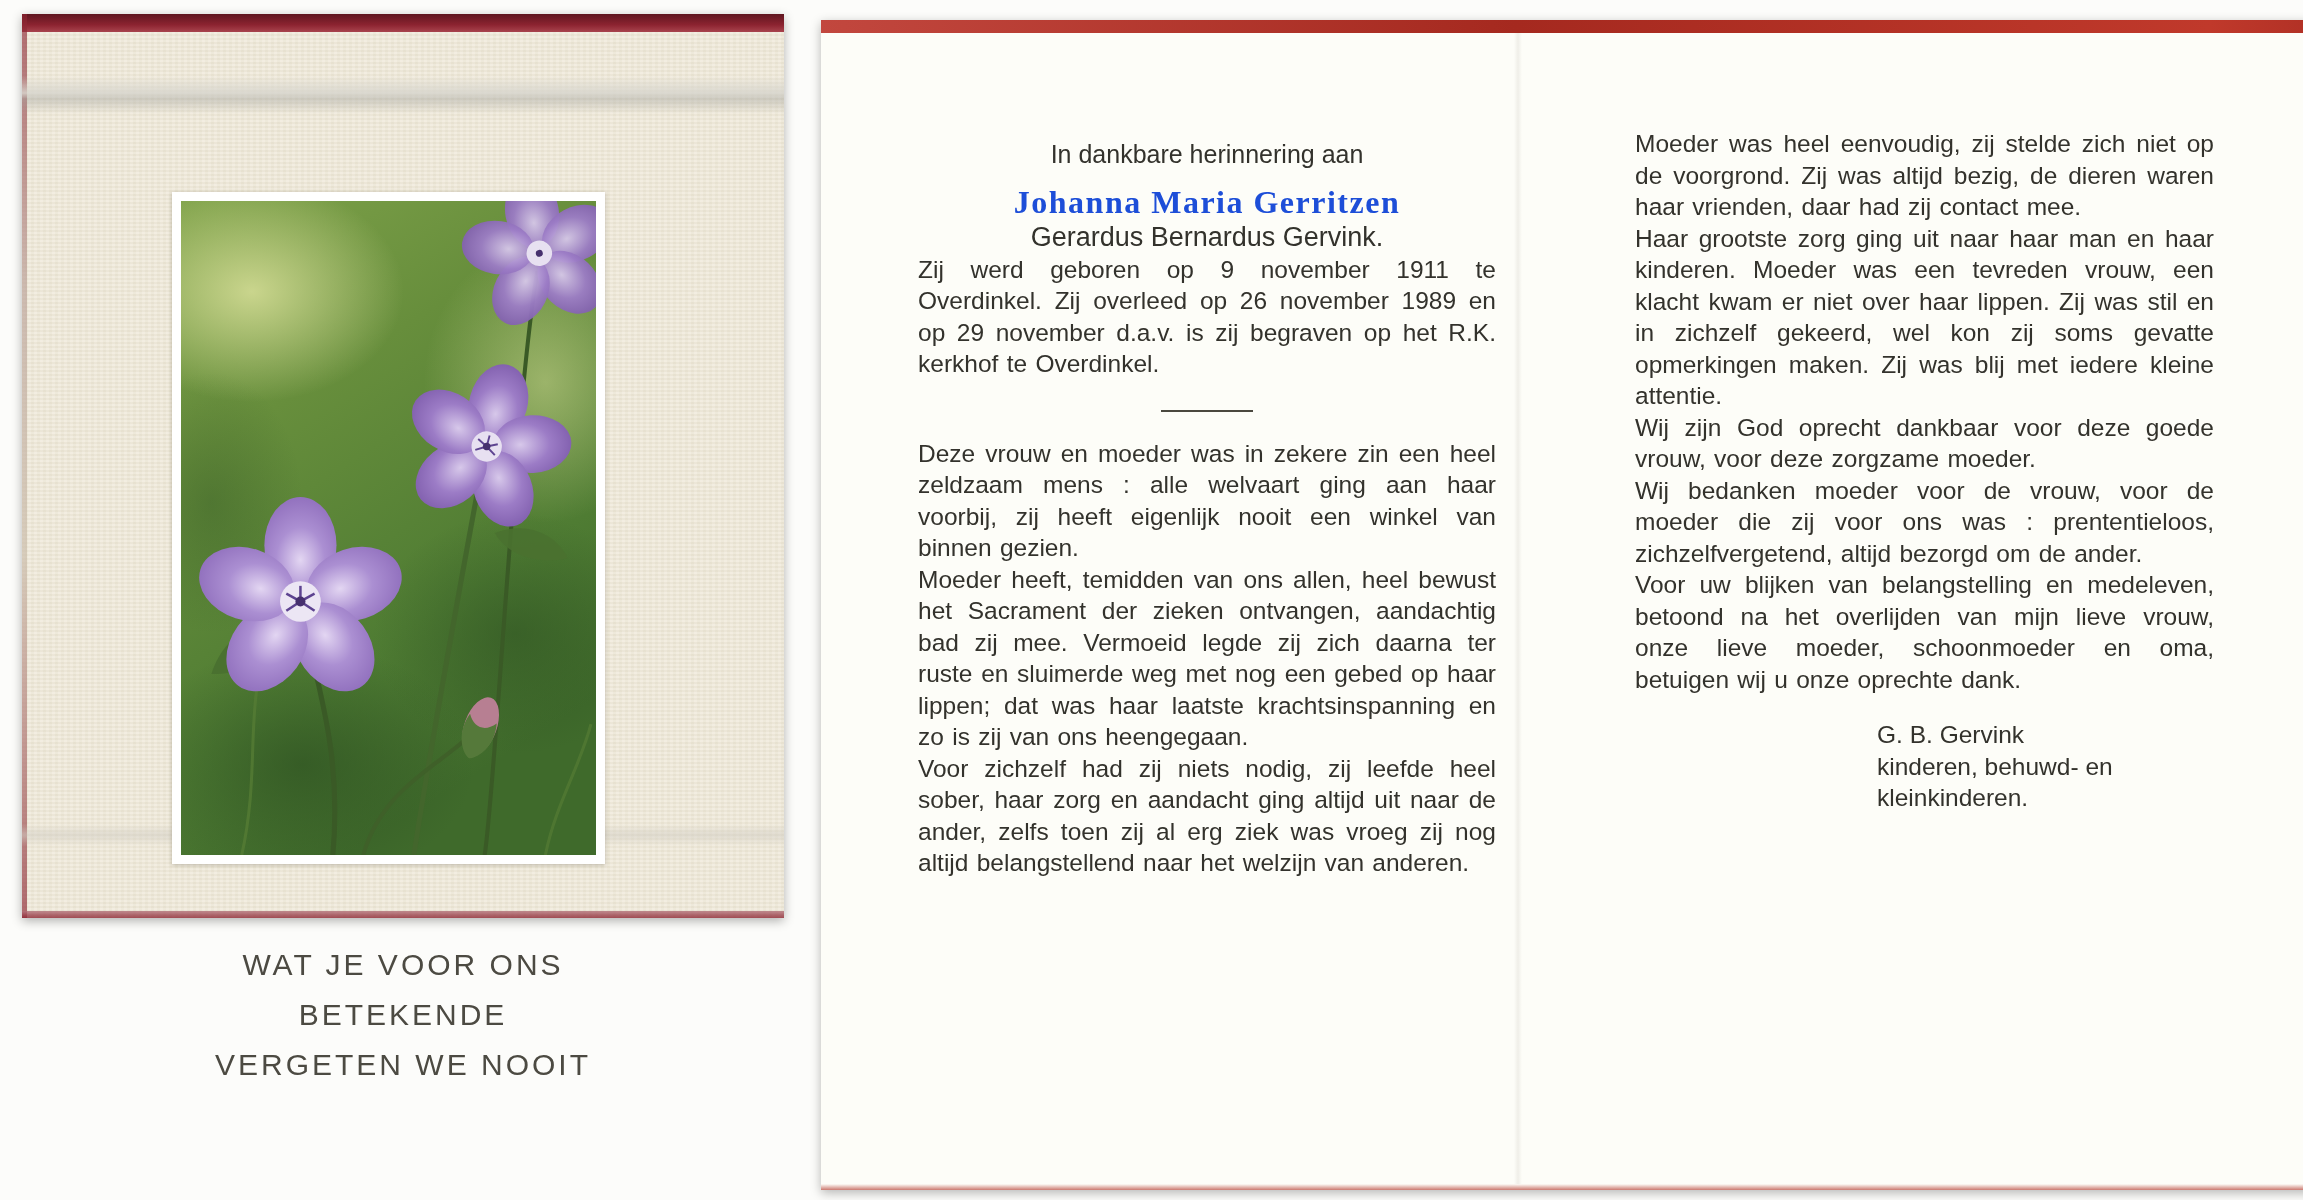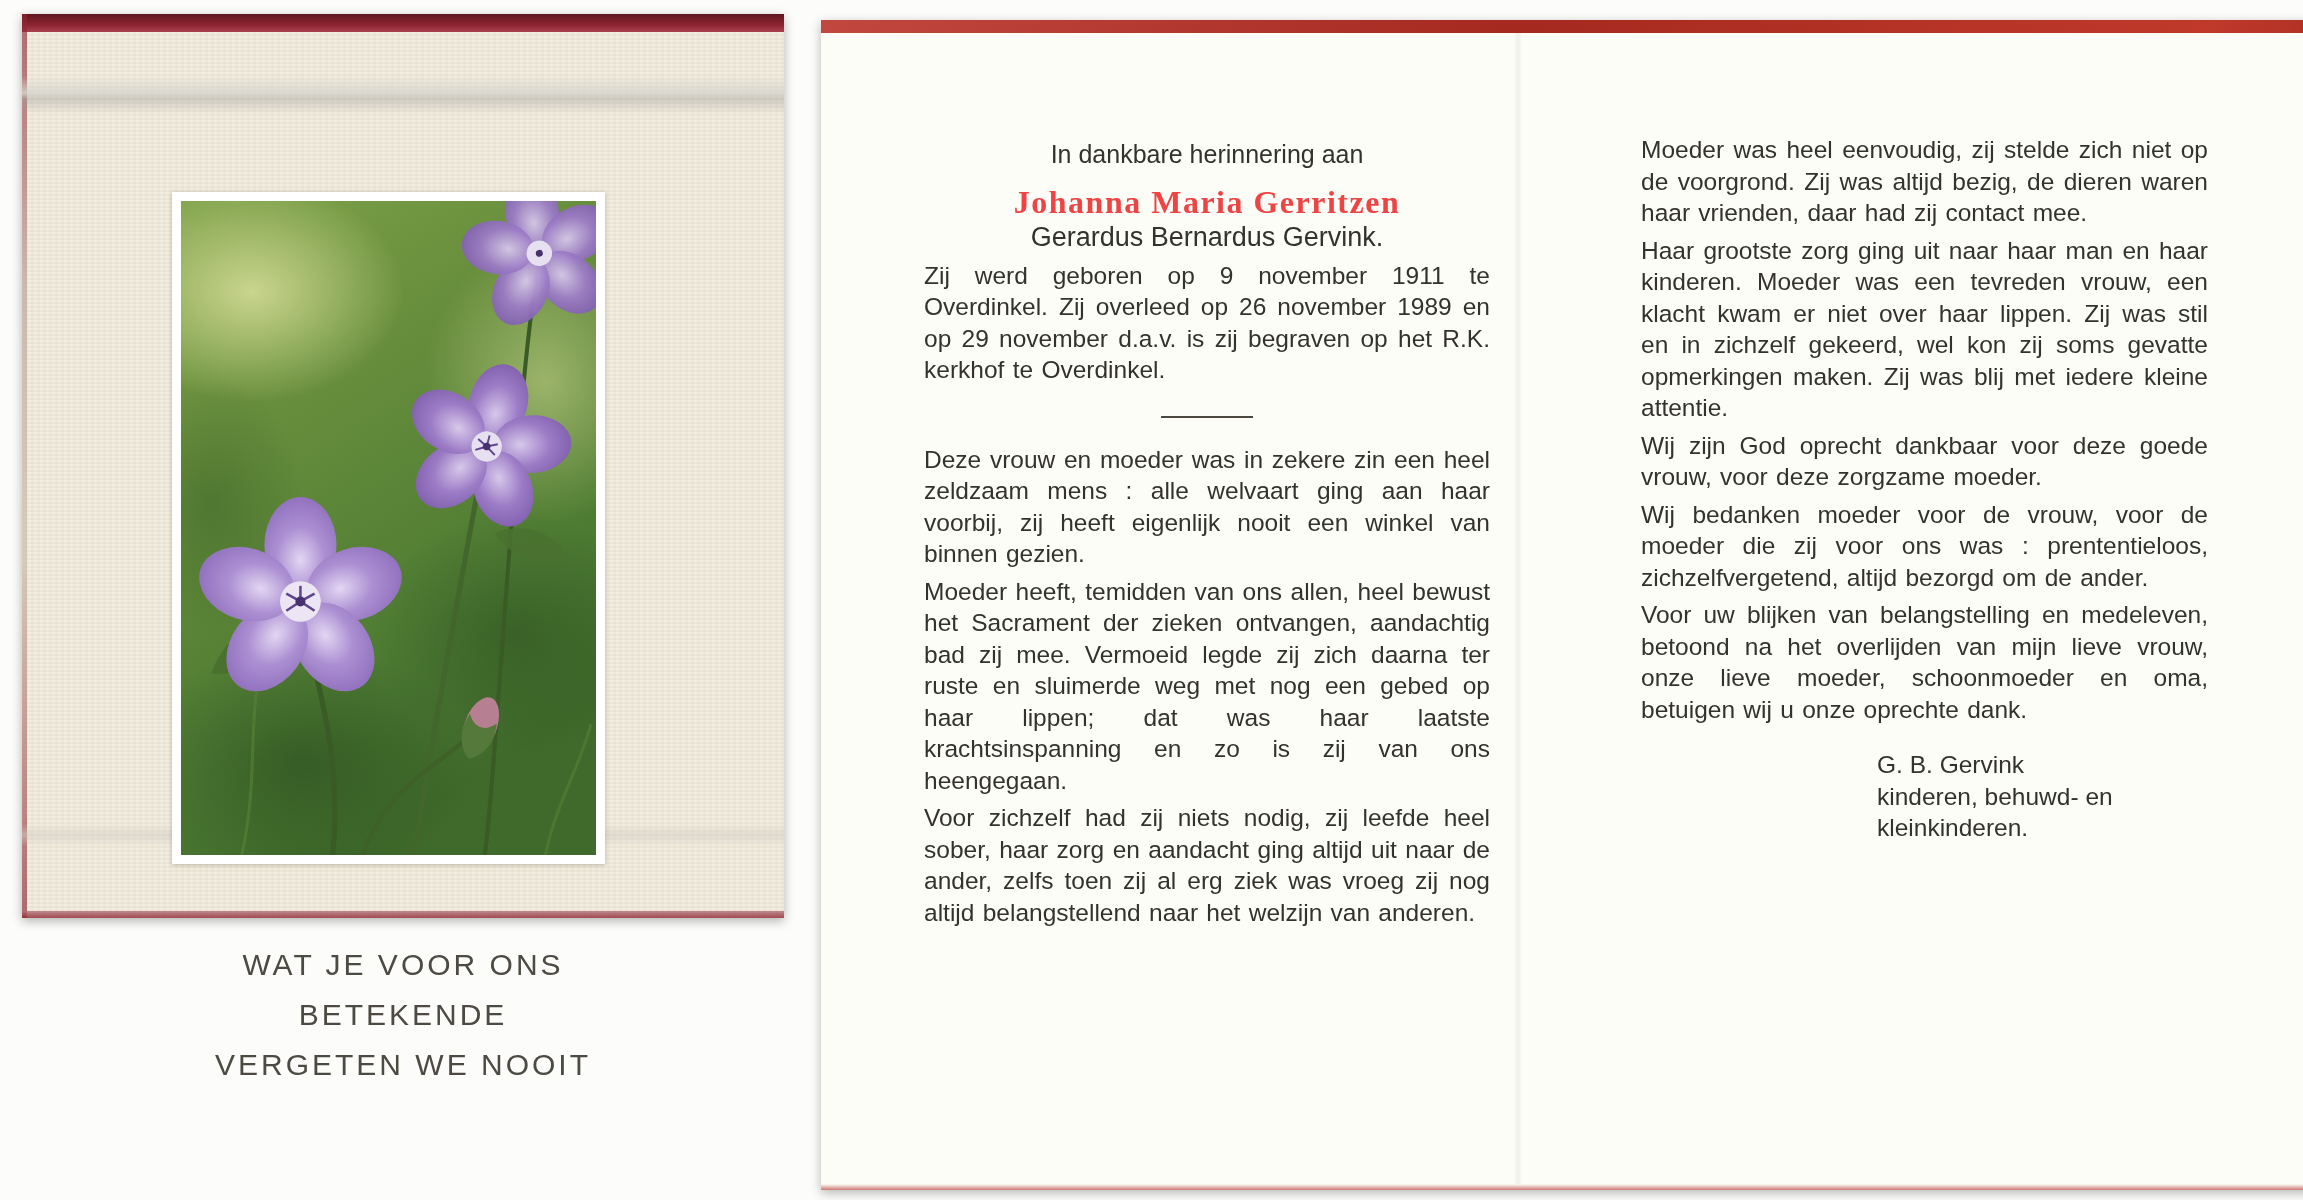--- a/index.html
+++ b/index.html
@@ -70,30 +70,30 @@
   .right-card .edge-bottom {
     position:absolute; left:0; bottom:0; width:100%; height:6px;
     background:linear-gradient(0deg,#c66a60,rgba(198,106,96,0)); opacity:.9;
   }
   .right-card .fold-shadow {
     position:absolute; left:693px; top:13px; width:8px; height:1151px;
     background:linear-gradient(90deg, rgba(0,0,0,0), rgba(120,110,95,.10), rgba(0,0,0,0));
   }
 
   .col { position:absolute; font-size:24.5px; line-height:31.5px; color:#33322c; }
-  .col p { margin:6px; text-align:justify; hyphens:auto; -webkit-hyphens:auto; word-spacing:1.5px; }
+  .col p { margin:0; text-align:justify; hyphens:auto; -webkit-hyphens:auto; word-spacing:1.5px; }
 
   .col1 { left:97px;  top:119px; width:578px; }
   .col2 { left:814px; top:108px; width:579px; }
 
   .intro-line   { text-align:center; font-size:25px; }
   .deceased-name{
     text-align:center; margin-top:16px;
     font-family:"Liberation Serif", serif; font-weight:bold;
-    font-size:32px; letter-spacing:1.5px; color:#ef4444;
+    font-size:32px; letter-spacing:1.5px; color:#1d4ed8;
   }
   .relation-line{ text-align:center; margin-top:18px; font-size:24.5px; }
   .spouse-line  { text-align:center; margin-top:4px;  font-size:27px; }
   .life-dates   { margin-top:22px; }
   .divider {
     width:92px; height:0; border-top:2px solid #4a483f;
     margin:30px auto 26px auto;
   }
 
   .acknowledgement { margin-top:128px; }

